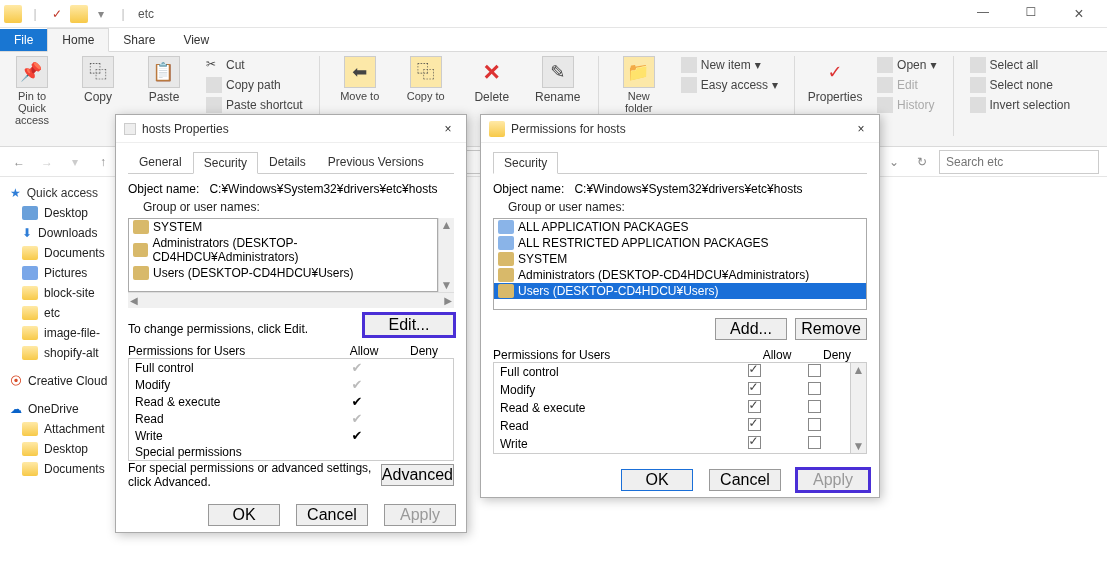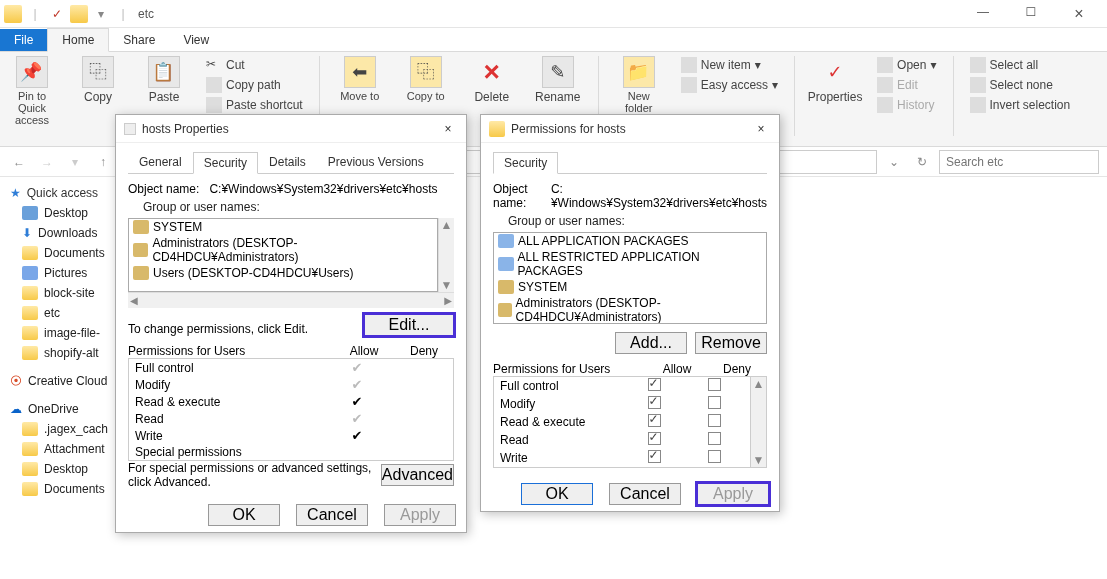--- a/index.html
+++ b/index.html
@@ -253,24 +253,20 @@
         <span style="color:#d84c28">⦿</span>
         <span>Creative Cloud</span>
       </div>
     <div style="height:8px"></div>
     <div class="side-item">
         <span class="cloud">☁</span>
         <span>OneDrive</span>
       </div>
     <div class="side-item" style="padding-left:14px">
         <span class="folder-sm"></span>
-        <span>.jagex_cach</span>
-      </div>
-    <div class="side-item" style="padding-left:14px">
-        <span class="folder-sm"></span>
         <span>Attachment</span>
       </div>
     <div class="side-item" style="padding-left:14px">
         <span class="folder-sm"></span>
         <span>Desktop</span>
       </div>
     <div class="side-item" style="padding-left:14px">
         <span class="folder-sm"></span>
         <span>Documents</span>
       </div>
@@ -365,21 +361,21 @@
       <div class="btn">Advanced</div>
     </div>
   </div>
   <div class="dlg-foot">
     <div class="btn">OK</div>
     <div class="btn">Cancel</div>
     <div class="btn disabled">Apply</div>
   </div>
 </div>
 
-<div class="dialog" style="left:480px; top:114px; width:300px;">
+<div class="dialog" style="left:480px; top:114px; width:400px;">
   <div class="dlg-title">
     <span class="folder-ico"></span>
     <span class="t" style="font-weight:400">Permissions for hosts</span>
     <span class="dlg-close">×</span>
   </div>
   <div class="dlg-body">
     <div class="tabstrip">
       <div class="tab active">Security</div>
     </div>
     <div style="display:flex;gap:10px">

